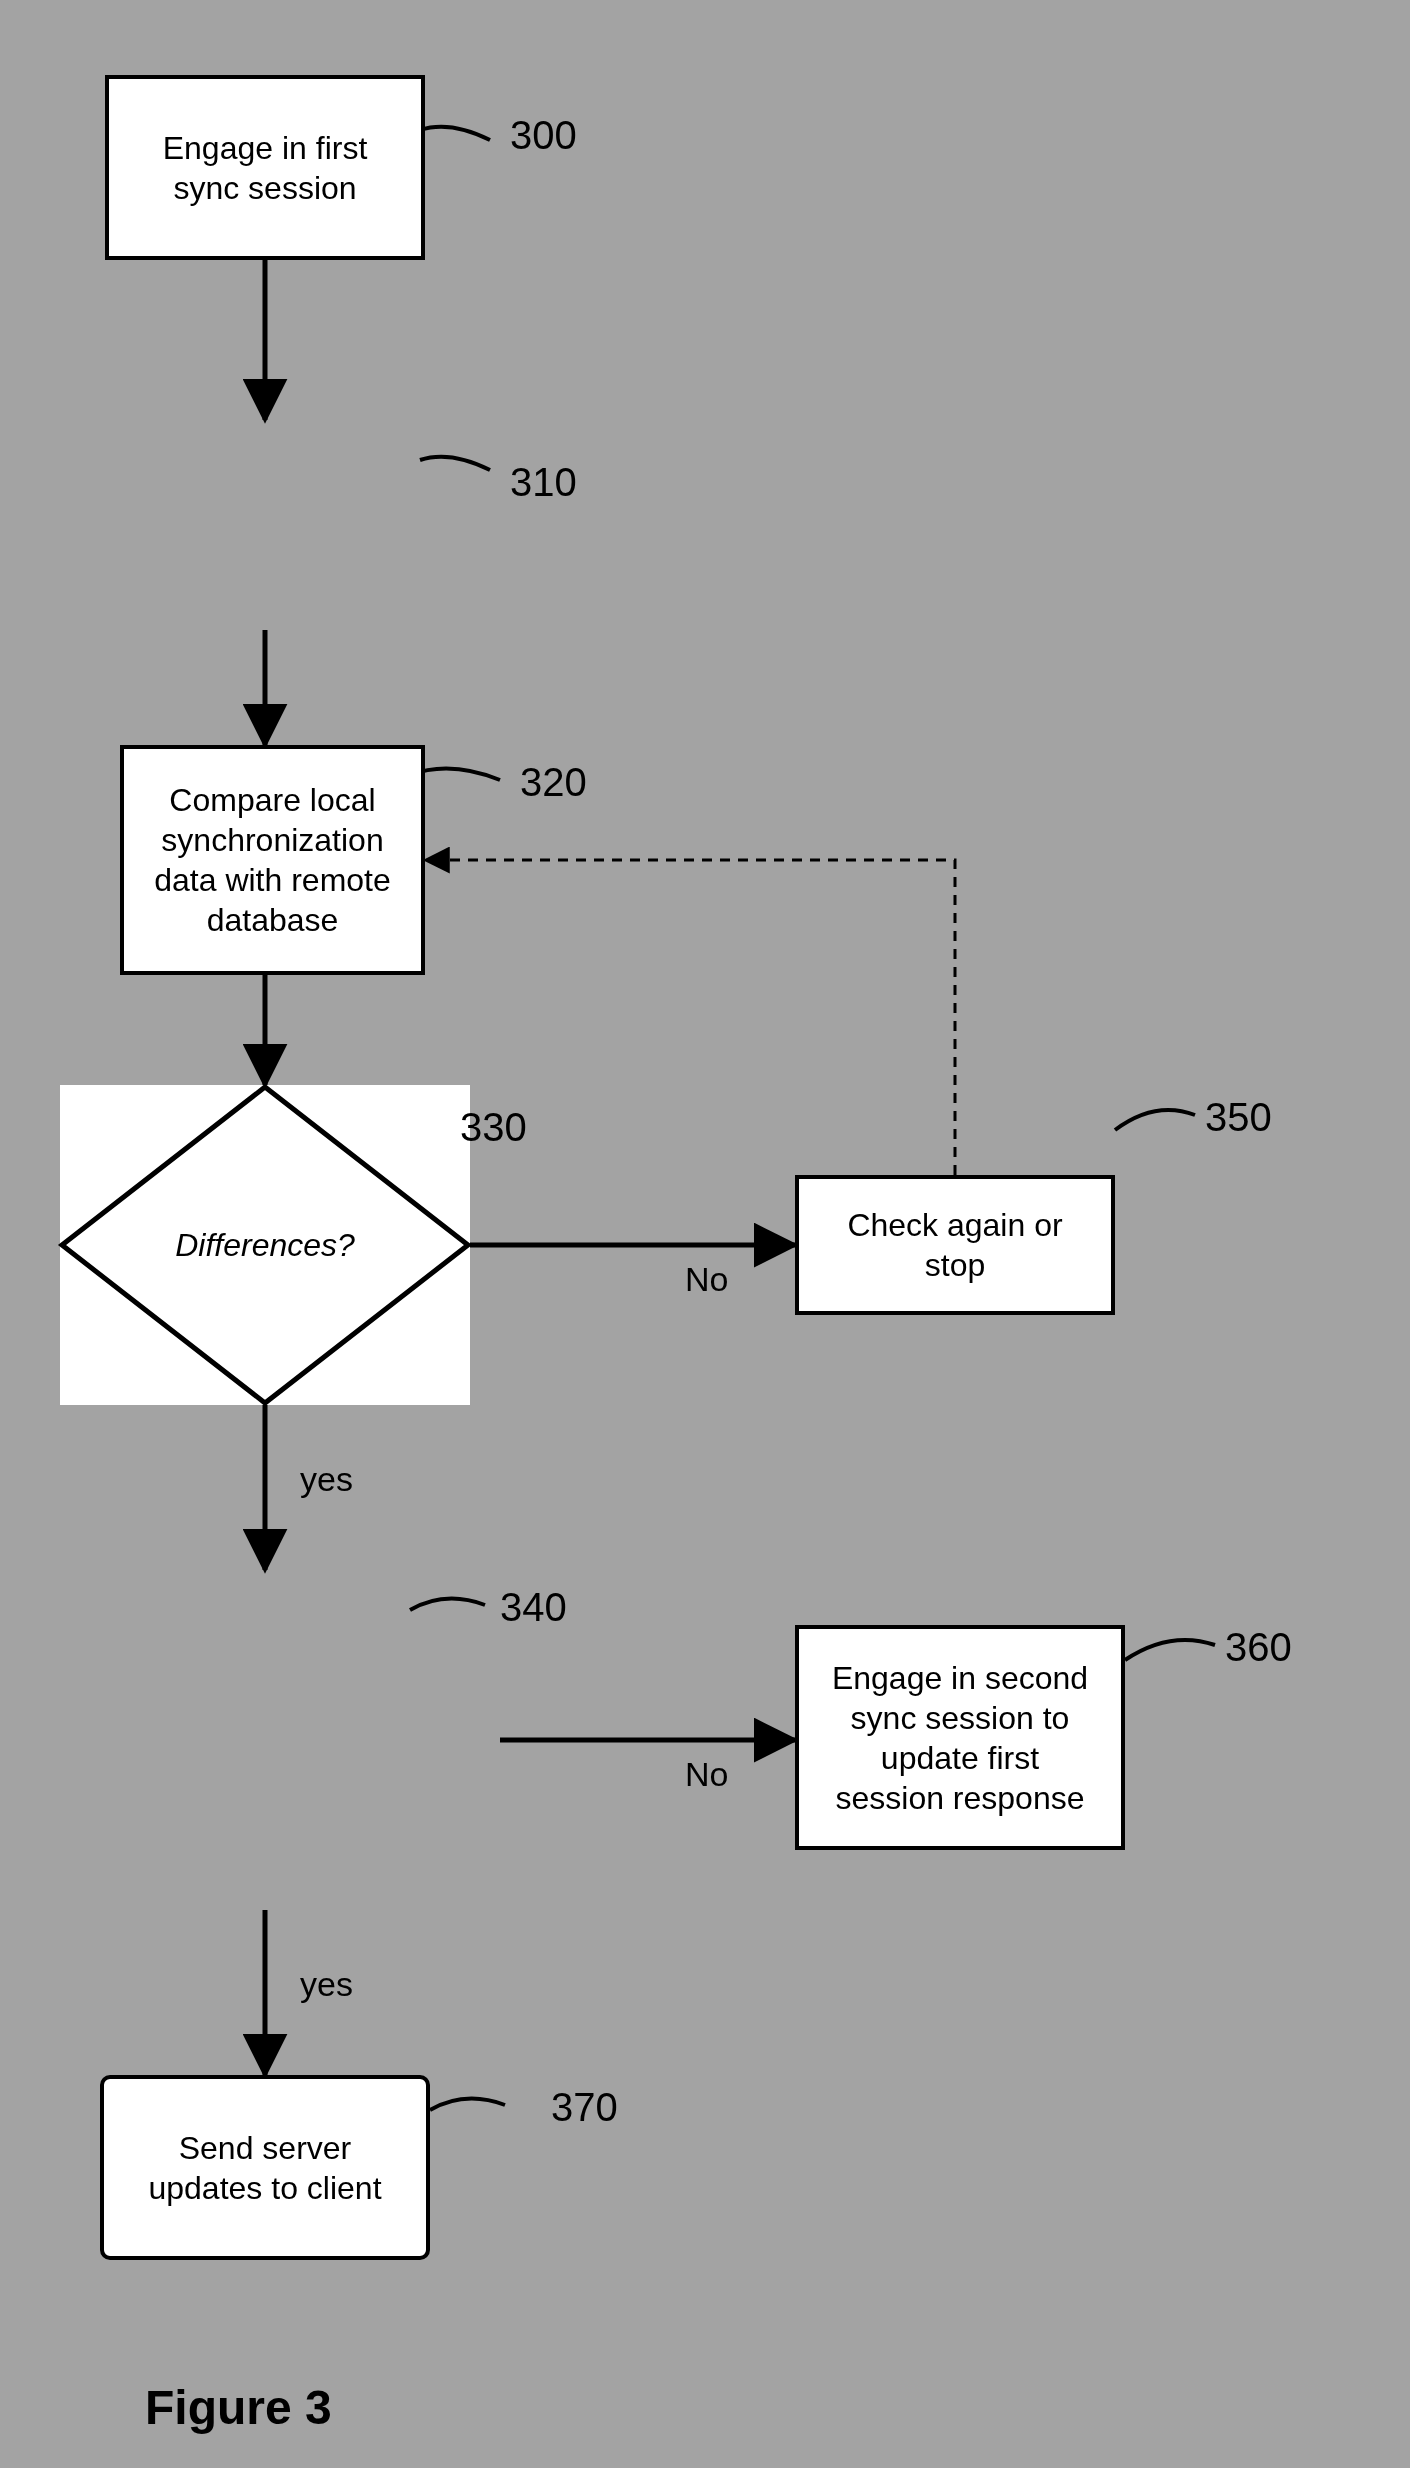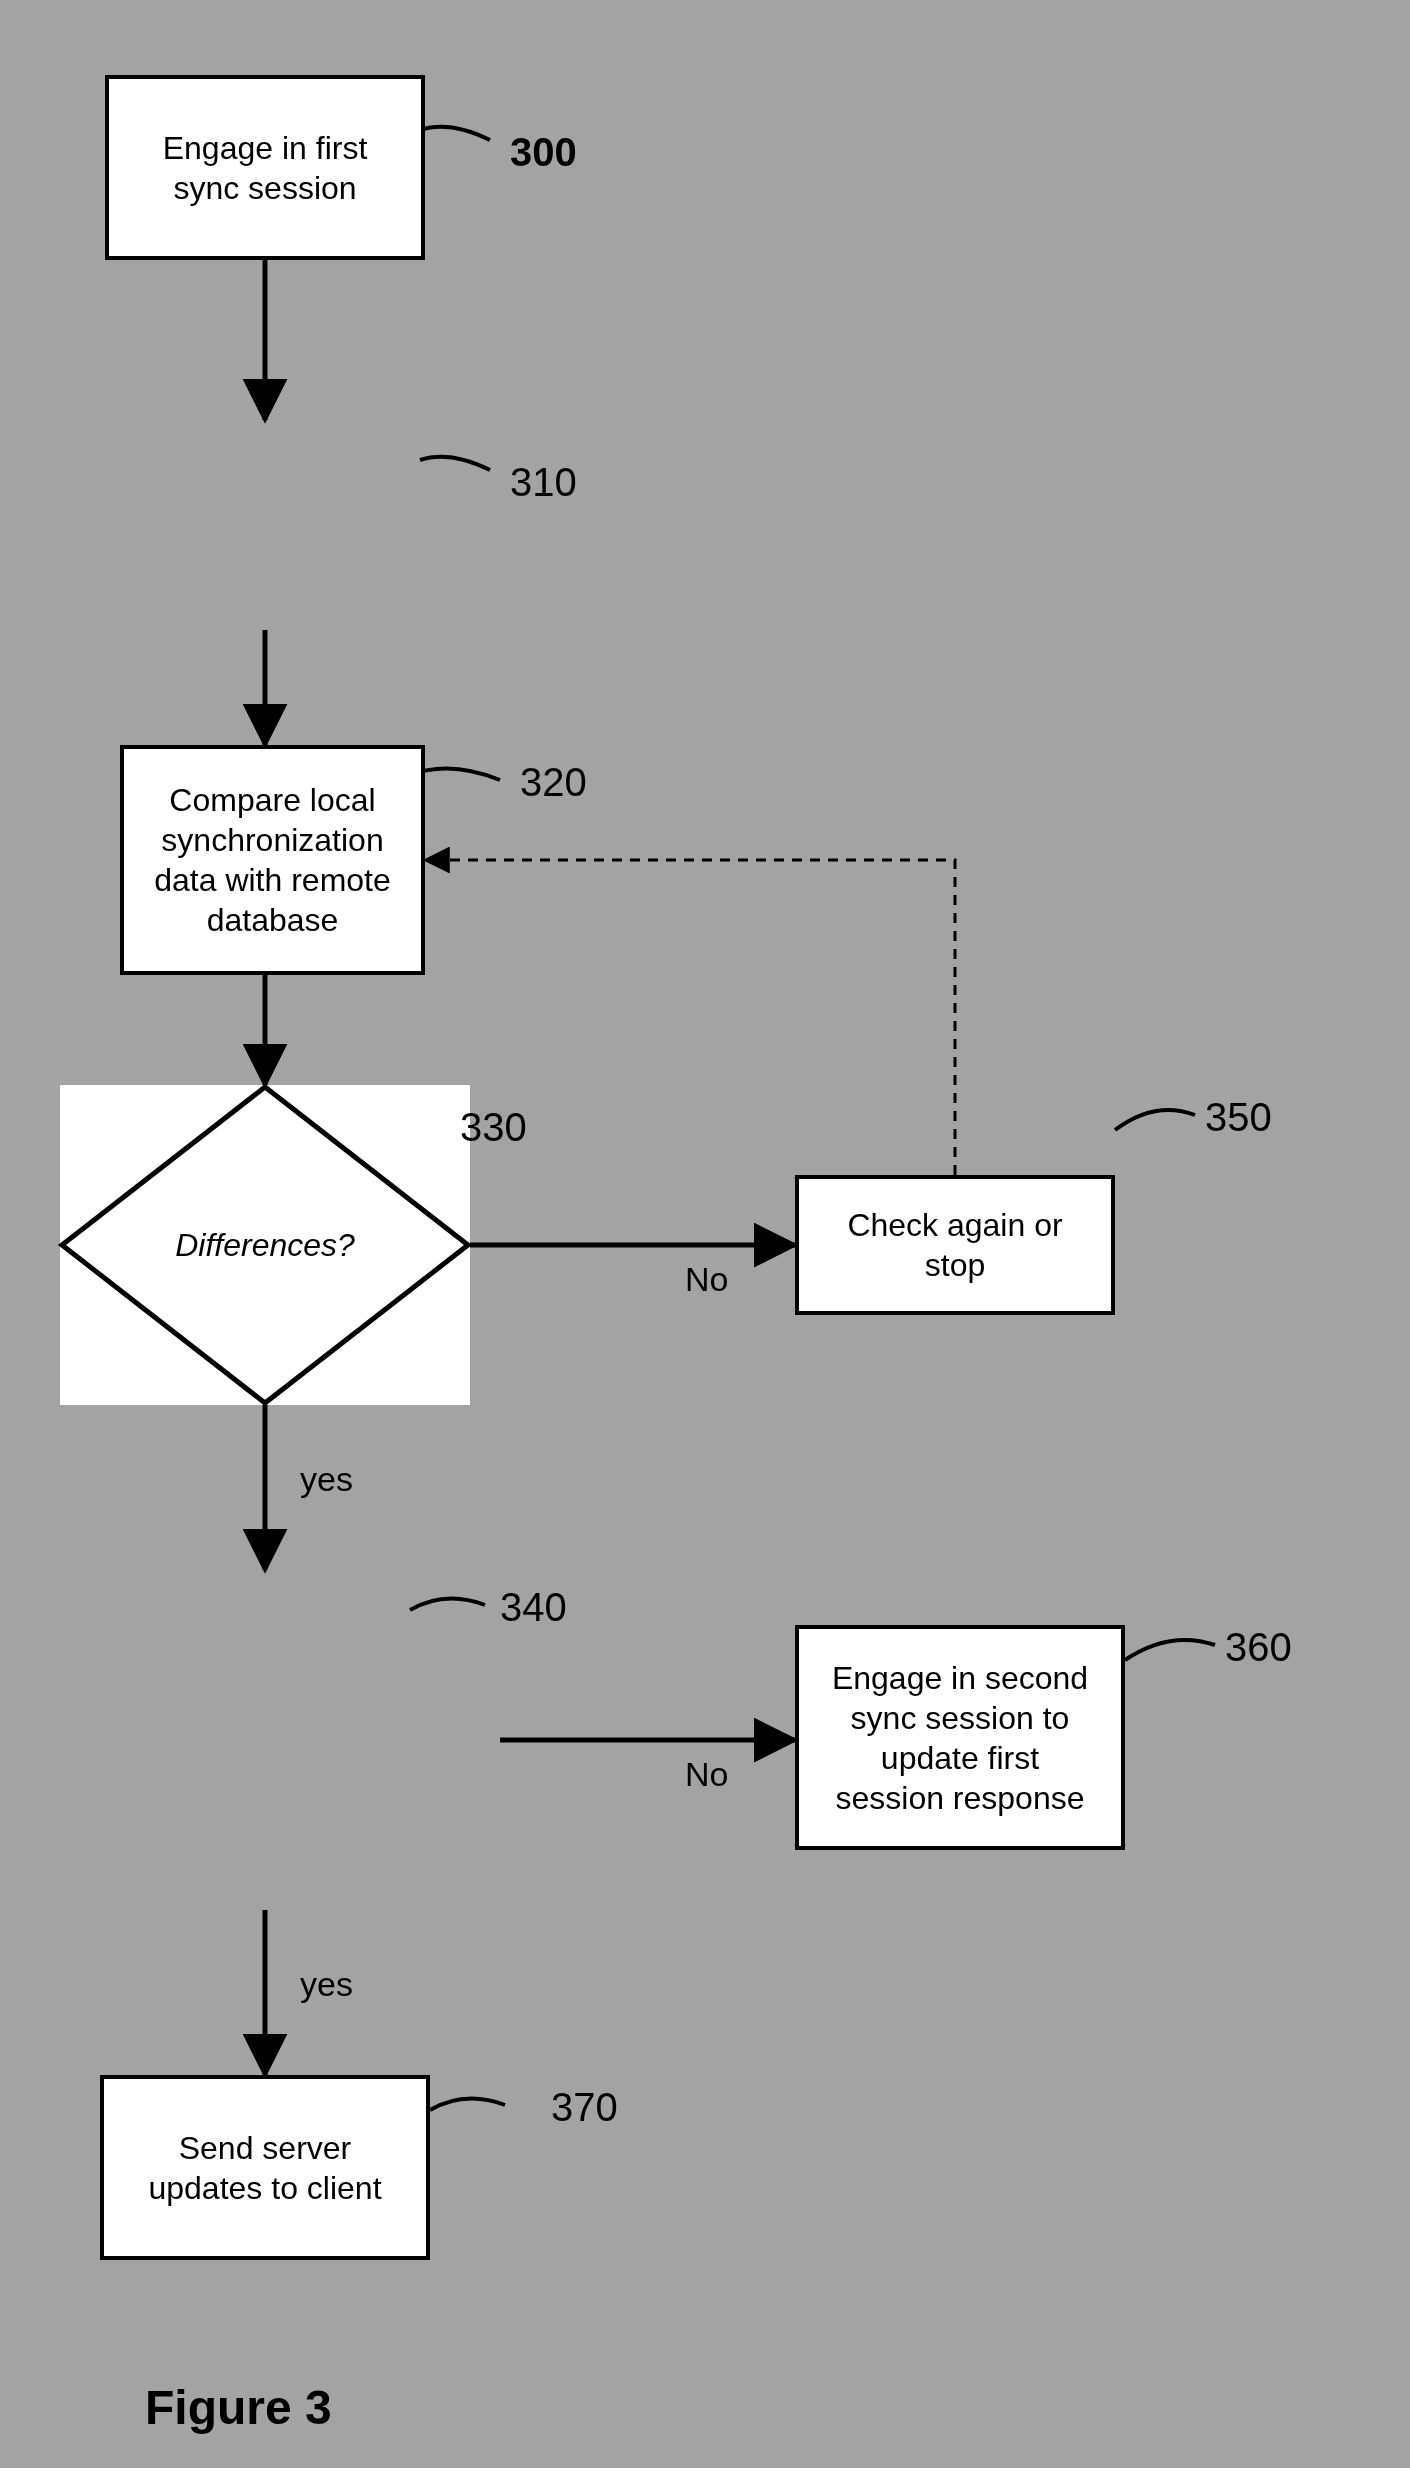--- a/index.html
+++ b/index.html
@@ -107,21 +107,21 @@
     <path d="M 375 1130 Q 405 1110 445 1125" fill="none" stroke="#000" stroke-width="4"></path>
     <path d="M 410 1610 Q 445 1590 485 1605" fill="none" stroke="#000" stroke-width="4"></path>
     <path d="M 1115 1130 Q 1155 1100 1195 1115" fill="none" stroke="#000" stroke-width="4"></path>
     <path d="M 1125 1660 Q 1170 1630 1215 1645" fill="none" stroke="#000" stroke-width="4"></path>
     <path d="M 430 2110 Q 465 2090 505 2105" fill="none" stroke="#000" stroke-width="4"></path>
   </svg>
 
   <div class="box" style="left:105px; top:75px; width:320px; height:185px;">
     <span>Engage in first<br>sync session</span>
   </div>
-  <div class="num" style="left:510px; top:130px;font-weight:bold;">300</div>
+  <div class="num" style="left:510px; top:113px;">300</div>
 
   <div class="num" style="left:510px; top:460px;">310</div>
 
   <div class="box" style="left:120px; top:745px; width:305px; height:230px;">
     <span>Compare local<br>synchronization<br>data with remote<br>database</span>
   </div>
   <div class="num" style="left:520px; top:760px;">320</div>
 
   <div class="diamond" style="left:60px; top:1085px; width:410px; height:320px;">
     <svg viewBox="0 0 410 320" preserveAspectRatio="none">
@@ -142,20 +142,20 @@
 
   <div class="num" style="left:500px; top:1585px;">340</div>
   <div class="edge-label" style="left:685px; top:1755px;">No</div>
   <div class="edge-label" style="left:300px; top:1965px;">yes</div>
 
   <div class="box" style="left:795px; top:1625px; width:330px; height:225px;">
     <span>Engage in second<br>sync session to<br>update first<br>session response</span>
   </div>
   <div class="num" style="left:1225px; top:1625px;">360</div>
 
-  <div class="box" style="left:100px; top:2075px; width:330px; height:185px;">
+  <div class="box" style="left:100px; top:2075px; width:330px; height:185px;border-radius:10px;">
     <span>Send server<br>updates to client</span>
   </div>
   <div class="num" style="left:520px; top:2085px;margin-left:31px;">370</div>
 
   <div class="caption" style="left:145px; top:2380px;">Figure 3</div>
 
 </div>
 
 </body></html>

